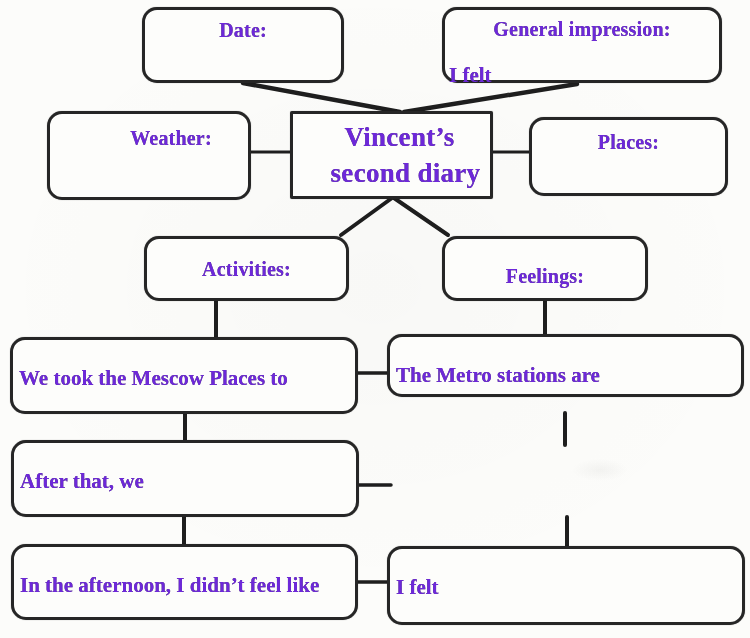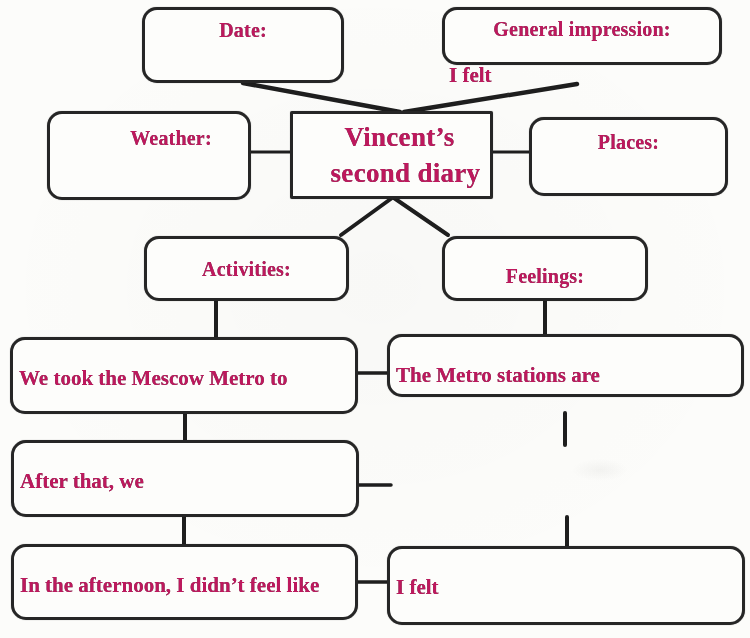--- a/index.html
+++ b/index.html
@@ -4,36 +4,36 @@
 <style>
   html,body{margin:0;padding:0;background:#e8e8e6;}
   .page{
     position:relative;width:750px;height:638px;overflow:hidden;
     background:#fcfcfa;
     background-image:
       radial-gradient(ellipse 60px 24px at 660px 40px, rgba(120,120,115,0.10), rgba(0,0,0,0) 70%),
       radial-gradient(ellipse 40px 16px at 600px 470px, rgba(120,120,115,0.07), rgba(0,0,0,0) 70%),
       radial-gradient(ellipse 500px 400px at 50% 45%, rgba(0,0,0,0.015), rgba(0,0,0,0) 80%);
     font-family:"Liberation Serif","DejaVu Serif",serif;
-    font-weight:bold;color:#be185d;
+    font-weight:bold;color:#6d28d9;
   }
   .connectors{position:absolute;left:0;top:0;pointer-events:none;}
   .box{
     position:absolute;box-sizing:border-box;
     border:3px solid #262626;border-radius:15px;background:#fdfdfb;
     box-shadow:0 0 1px rgba(0,0,0,0.45);
   }
   .box .lbl{display:block;text-align:center;font-size:20px;letter-spacing:0.2px;
     text-shadow:0 0 0.6px rgba(25,25,25,0.75);}
   .box .prompt{display:block;text-align:left;font-size:21px;line-height:1.3;
     padding:4px 8px 0 6px;text-shadow:0 0 0.6px rgba(25,25,25,0.75);margin-top:21px;}
   
   .b-date{left:142px;top:7px;width:202px;height:76px;}
   .b-date .lbl{padding-top:9px;}
-  .b-impression{left:442px;top:7px;width:280px;height:58px;}
+  .b-impression{left:442px;top:7px;width:280px;height:76px;}
   .b-impression .lbl{padding-top:8px;}
   .b-impression .prompt{padding:0 0 0 4px;font-size:21px;}
   
   .b-weather{left:47px;top:111px;width:204px;height:89px;}
   .b-weather .lbl{padding-top:13px;padding-left:44px;}
   .b-center{left:290px;top:111px;width:203px;height:88px;border-radius:2px;border-width:3px;}
   .b-center .lbl{font-size:27px;line-height:1.33;padding-top:6px;letter-spacing:0.3px;padding-left:16px;}
   .b-places{left:529px;top:117px;width:199px;height:79px;}
   .b-places .lbl{padding-top:11px;}
   
@@ -105,21 +105,21 @@
 
   <div class="box b-activities">
     <span class="lbl">Activities:</span>
   </div>
 
   <div class="box b-feelings">
     <span class="lbl">Feelings:</span>
   </div>
 
   <div class="box b-act1">
-    <span class="prompt">We took the Mescow Metro to</span>
+    <span class="prompt">We took the Mescow Places to</span>
   </div>
 
   <div class="box b-feel1">
     <span class="prompt">The Metro stations are</span>
   </div>
 
   <div class="box b-act2">
     <span class="prompt">After that, we</span>
   </div>
 

